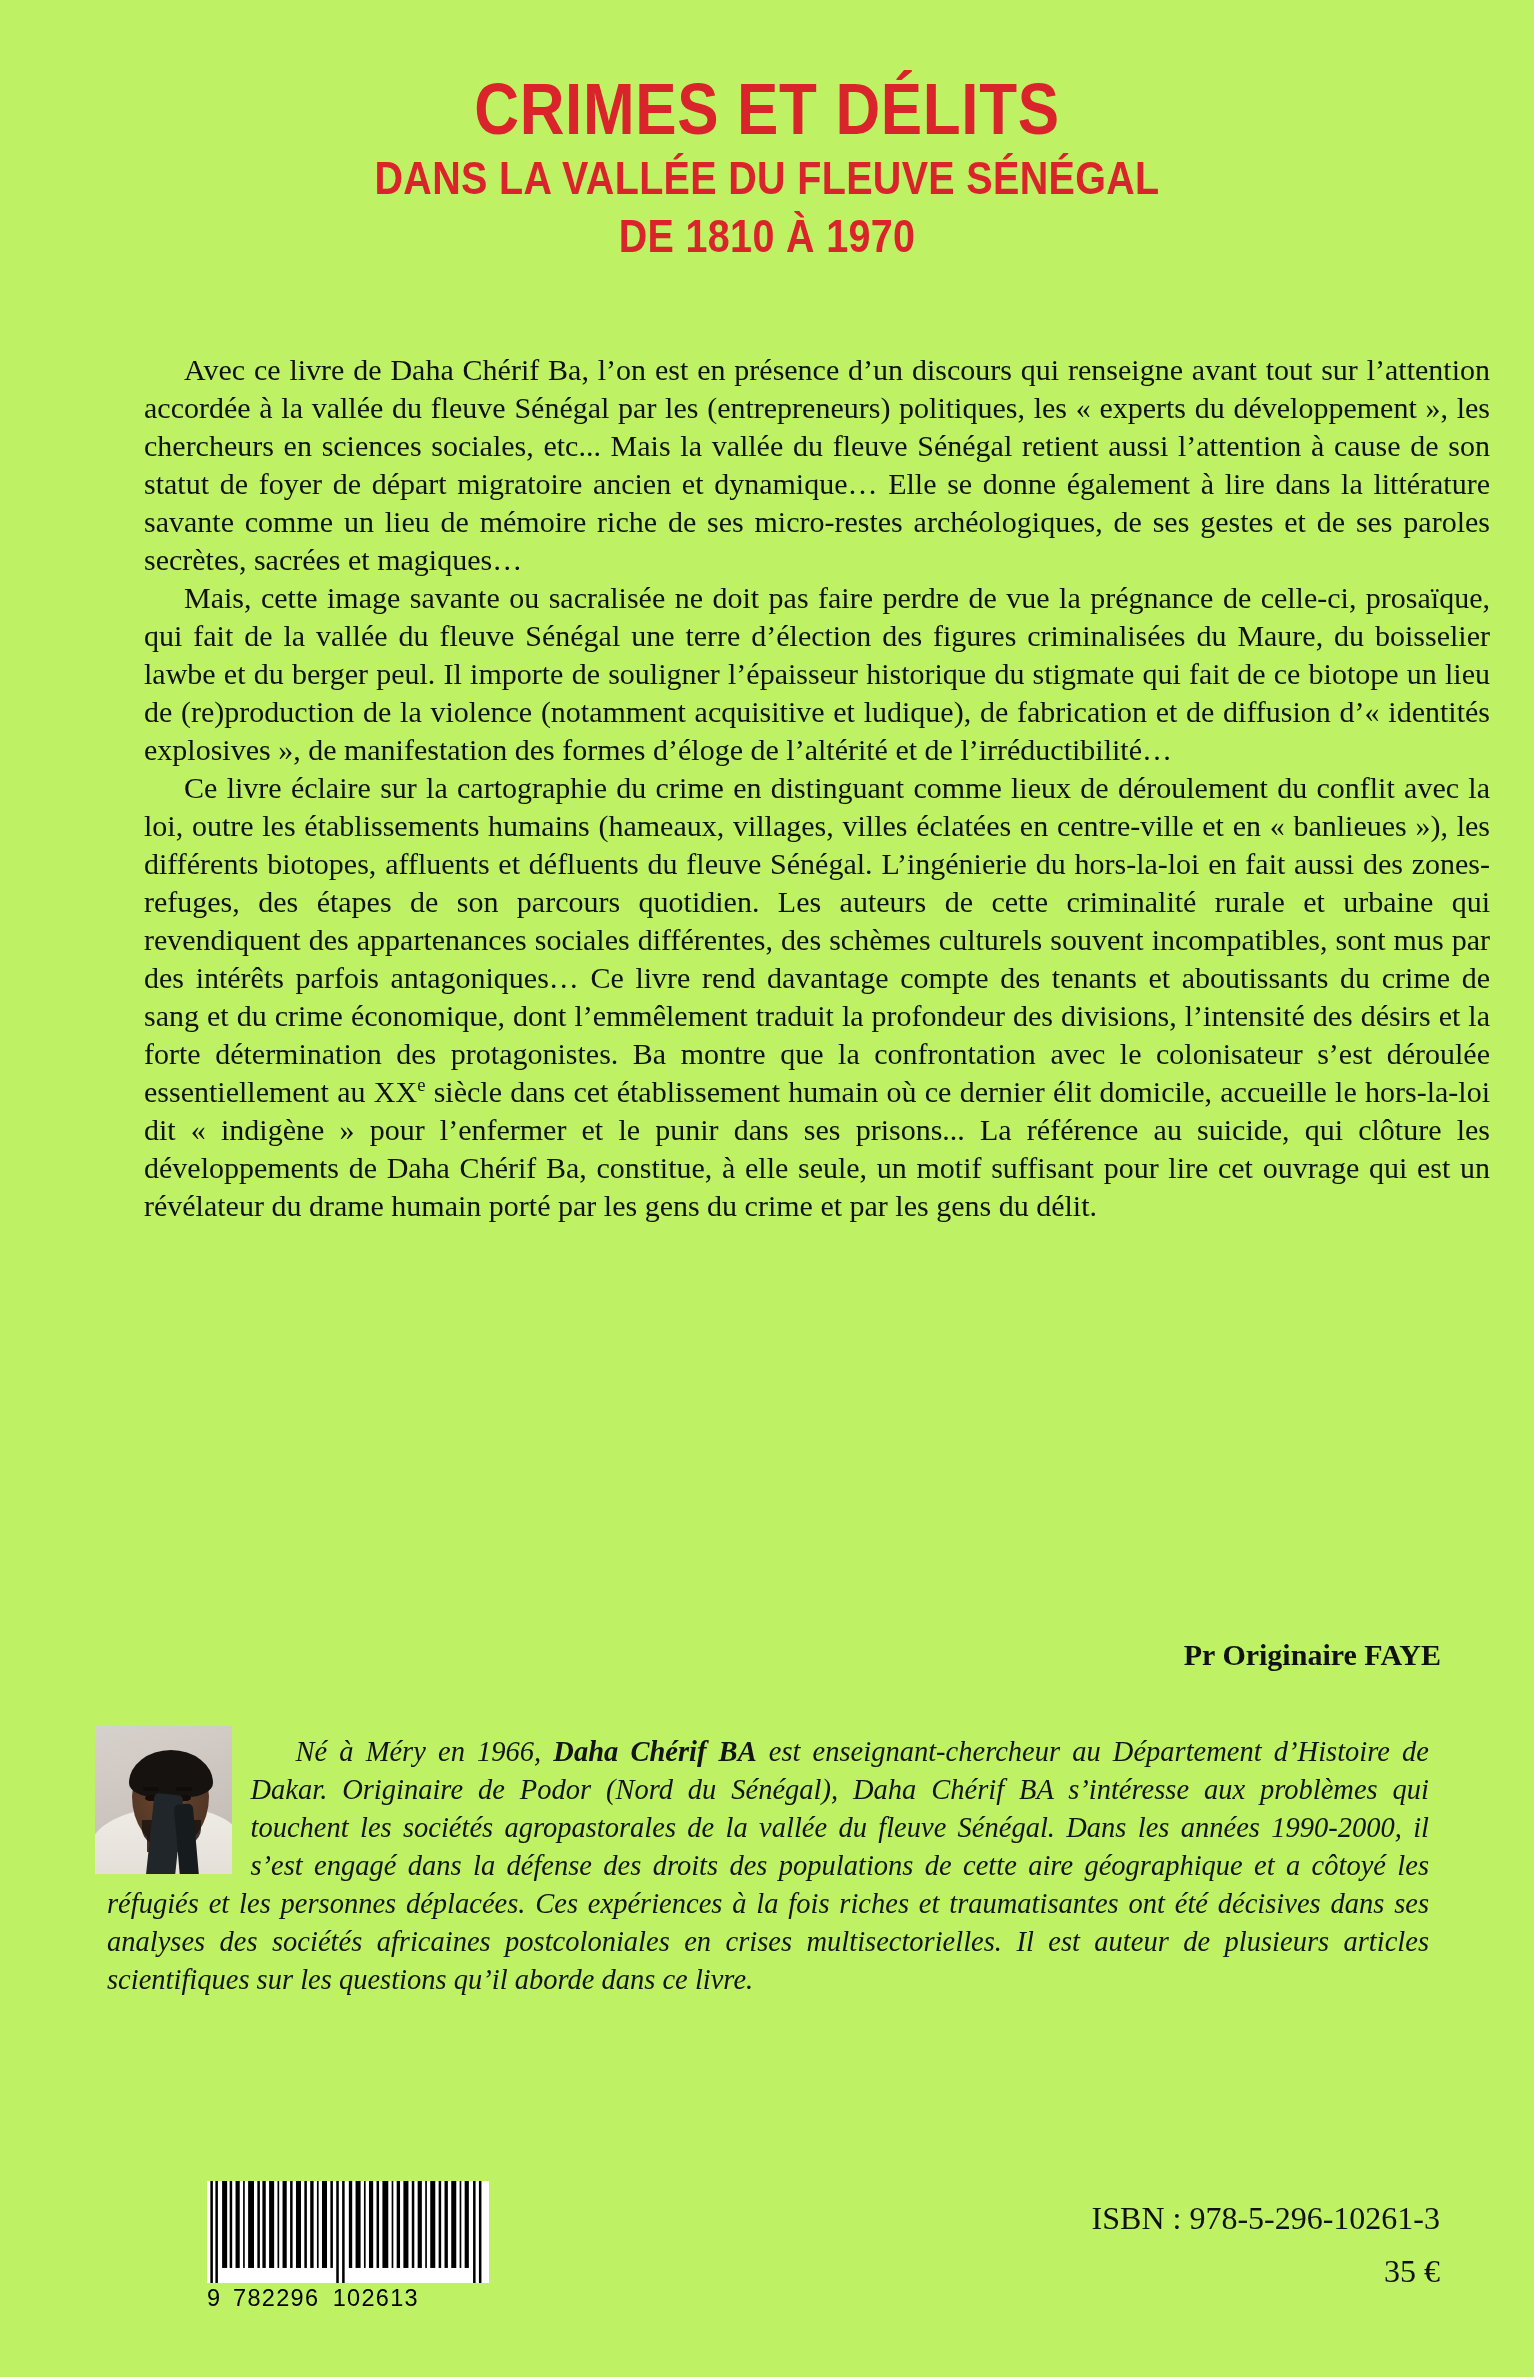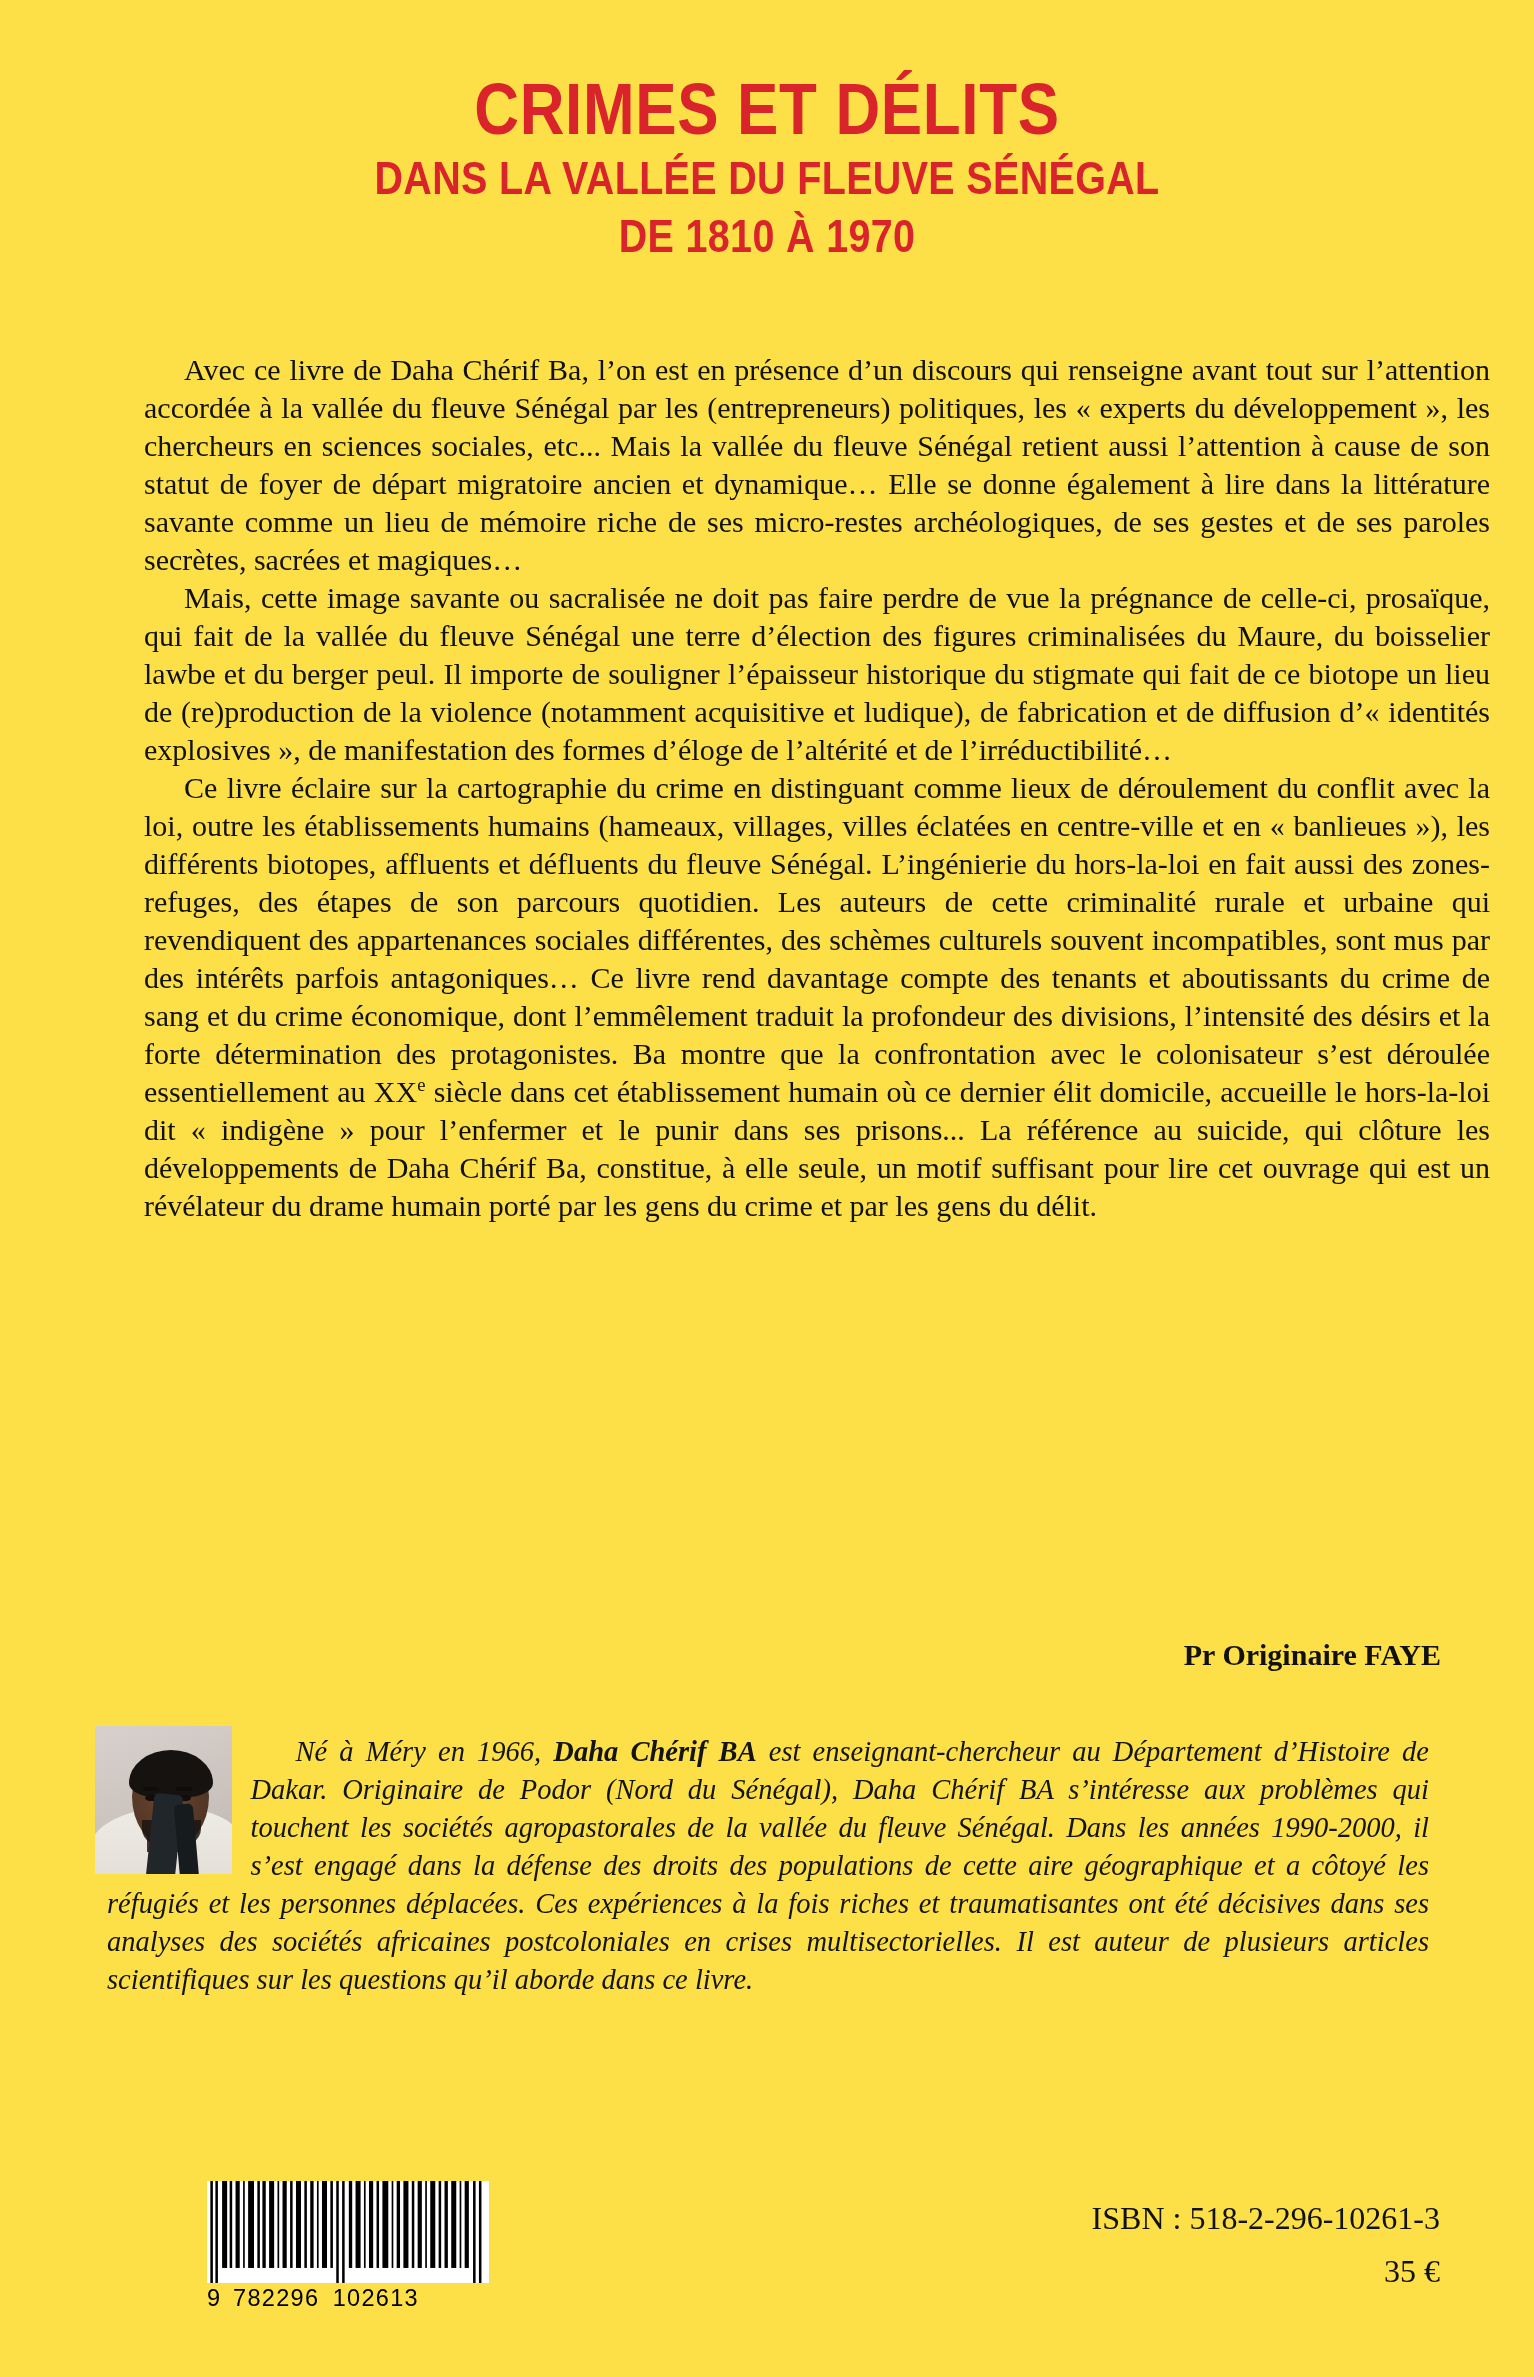--- a/index.html
+++ b/index.html
@@ -12,21 +12,21 @@
     height: 2377px;
     position: relative;
     font-family: "Liberation Serif", "DejaVu Serif", serif;
     color: #1a1a1a;
     overflow: hidden;
   }
 
   .page {
     position: absolute;
     inset: 0;
-    background: #fde047;
+    background: #bef264;
   }
 
   
   .title-block {
     position: absolute;
     left: 0;
     right: 0;
     top: 74px;
     text-align: center;
   }
@@ -320,18 +320,18 @@
         <rect x="317" y="0" width="3" height="122"></rect>
         <rect x="324" y="0" width="3" height="122"></rect>
       </g>
     </svg>
     <div class="barcode-digits">
       <span class="lead">9</span><span class="grp">782296</span><span>102613</span>
     </div>
   </div>
 
   <div class="isbn-block">
-    <div class="isbn-line">ISBN : 518-2-296-10261-3</div>
+    <div class="isbn-line">ISBN : 978-5-296-10261-3</div>
     <div class="price-line">35 €</div>
   </div>
 
 </div>
 
 
 </body></html>

